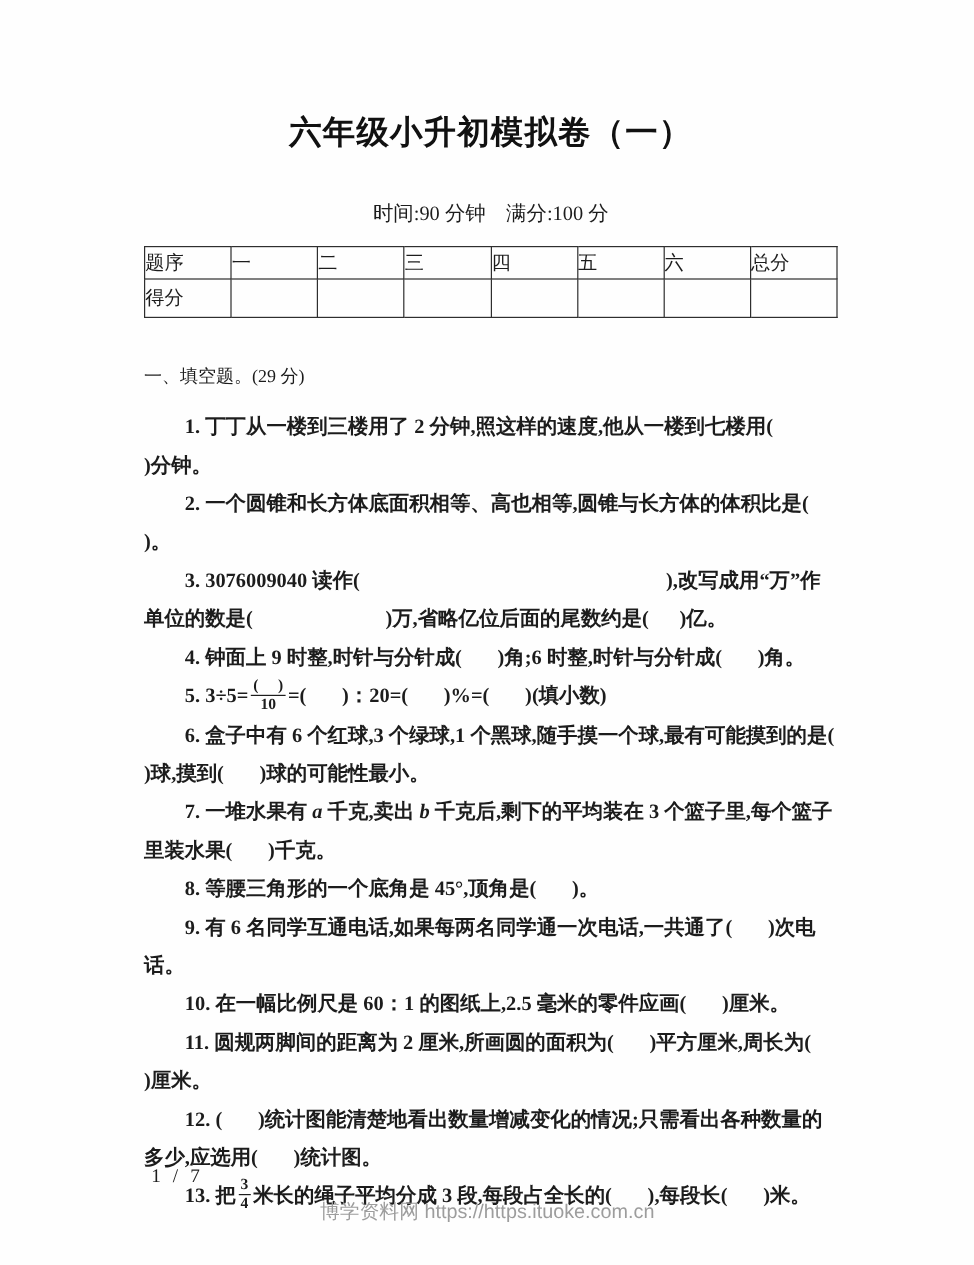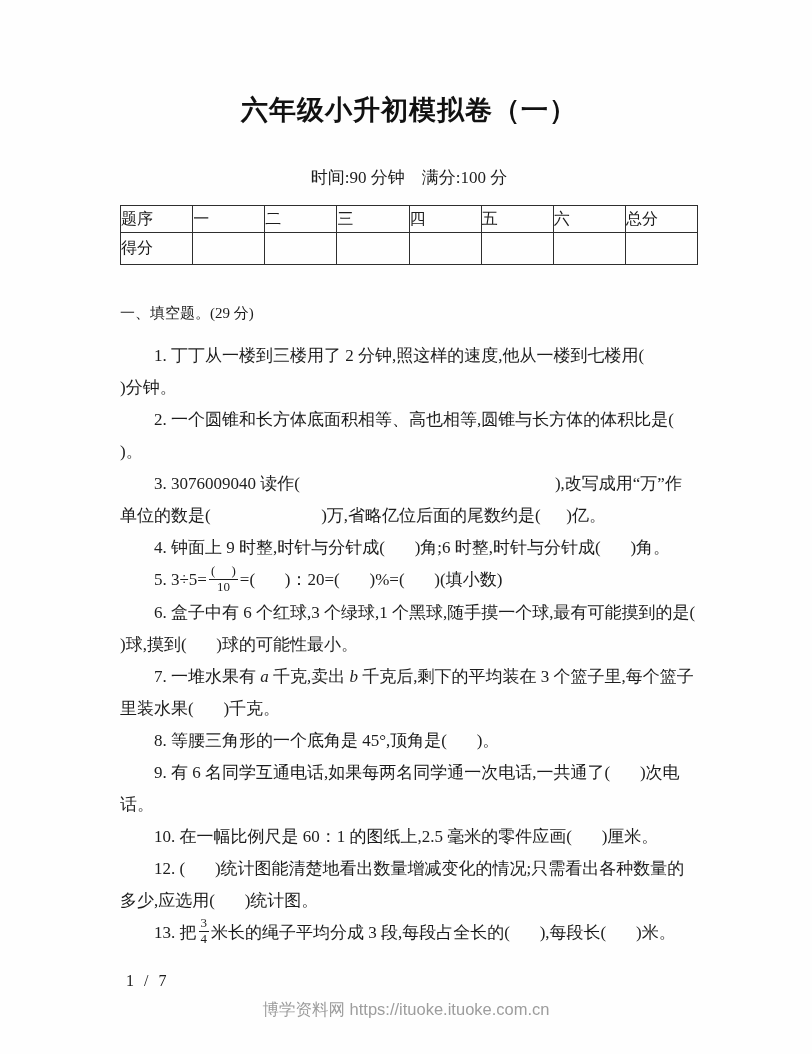--- a/index.html
+++ b/index.html
@@ -51,20 +51,21 @@
   .questions{
     margin-top:17px;
     font-size:17px;
     line-height:32px;
   }
   .question{
     margin:0;
     text-indent:2em;
     white-space:pre-wrap;
     word-break:break-all;
+    font-weight:bold;
   }
   .mvar{font-style:italic;font-family:"Liberation Serif", serif;}
   .frac{
     display:inline-block;
     vertical-align:middle;
     text-align:center;
     font-size:13px;
     line-height:1.15;
     white-space:pre;
     text-indent:0;
@@ -130,22 +131,23 @@
         <p class="question"><span>1. 丁丁从一楼到三楼用了 2 分钟,照这样的速度,他从一楼到七楼用(            )分钟。</span></p>
         <p class="question"><span>2. 一个圆锥和长方体底面积相等、高也相等,圆锥与长方体的体积比是(       )。</span></p>
         <p class="question"><span>3. 3076009040 读作(                                                            ),改写成用“万”作单位的数是(                          )万,省略亿位后面的尾数约是(      )亿。</span></p>
         <p class="question"><span>4. 钟面上 9 时整,时针与分针成(       )角;6 时整,时针与分针成(       )角。</span></p>
         <p class="question"><span>5. 3÷5=</span><span class="frac"><span class="fnum">(     )</span><span class="fden">10</span></span><span>=(       )：20=(       )%=(       )(填小数)</span></p>
         <p class="question"><span>6. 盒子中有 6 个红球,3 个绿球,1 个黑球,随手摸一个球,最有可能摸到的是(       )球,摸到(       )球的可能性最小。</span></p>
         <p class="question"><span>7. 一堆水果有 </span><span class="mvar">a</span><span> 千克,卖出 </span><span class="mvar">b</span><span> 千克后,剩下的平均装在 3 个篮子里,每个篮子里装水果(       )千克。</span></p>
         <p class="question"><span>8. 等腰三角形的一个底角是 45°,顶角是(       )。</span></p>
         <p class="question"><span>9. 有 6 名同学互通电话,如果每两名同学通一次电话,一共通了(       )次电话。</span></p>
         <p class="question"><span>10. 在一幅比例尺是 60：1 的图纸上,2.5 毫米的零件应画(       )厘米。</span></p>
+        <p class="question"><span>11. 圆规两脚间的距离为 2 厘米,所画圆的面积为(       )平方厘米,周长为(       )厘米。</span></p>
         <p class="question"><span>12. (       )统计图能清楚地看出数量增减变化的情况;只需看出各种数量的多少,应选用(       )统计图。</span></p>
         <p class="question"><span>13. 把</span><span class="frac"><span class="fnum">3</span><span class="fden">4</span></span><span>米长的绳子平均分成 3 段,每段占全长的(       ),每段长(       )米。</span></p>
       </div>
 
   </div>
 
   <div class="page-number">1 / 7</div>
 
-  <div class="watermark">博学资料网 https://ituoke.ituoke.com.cn</div>
+  <div class="watermark">博学资料网 https://https.ituoke.com.cn</div>
 </div>
 
 </body></html>

